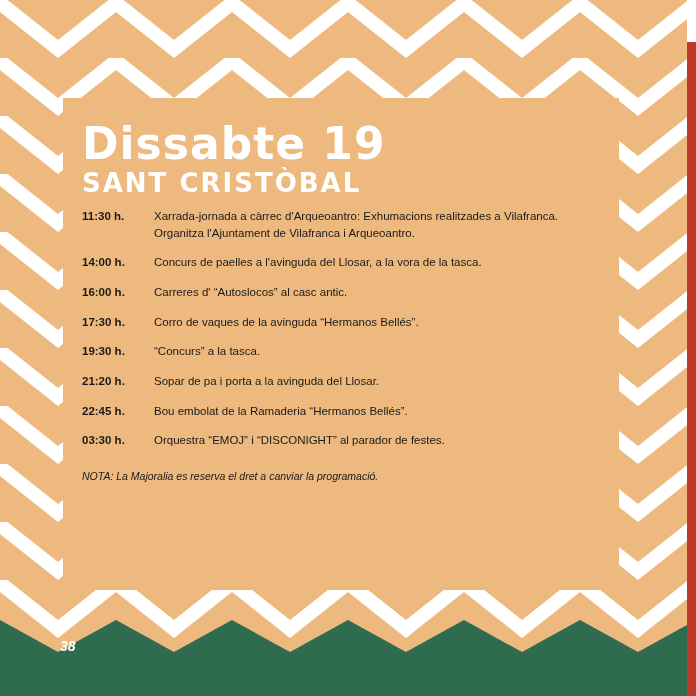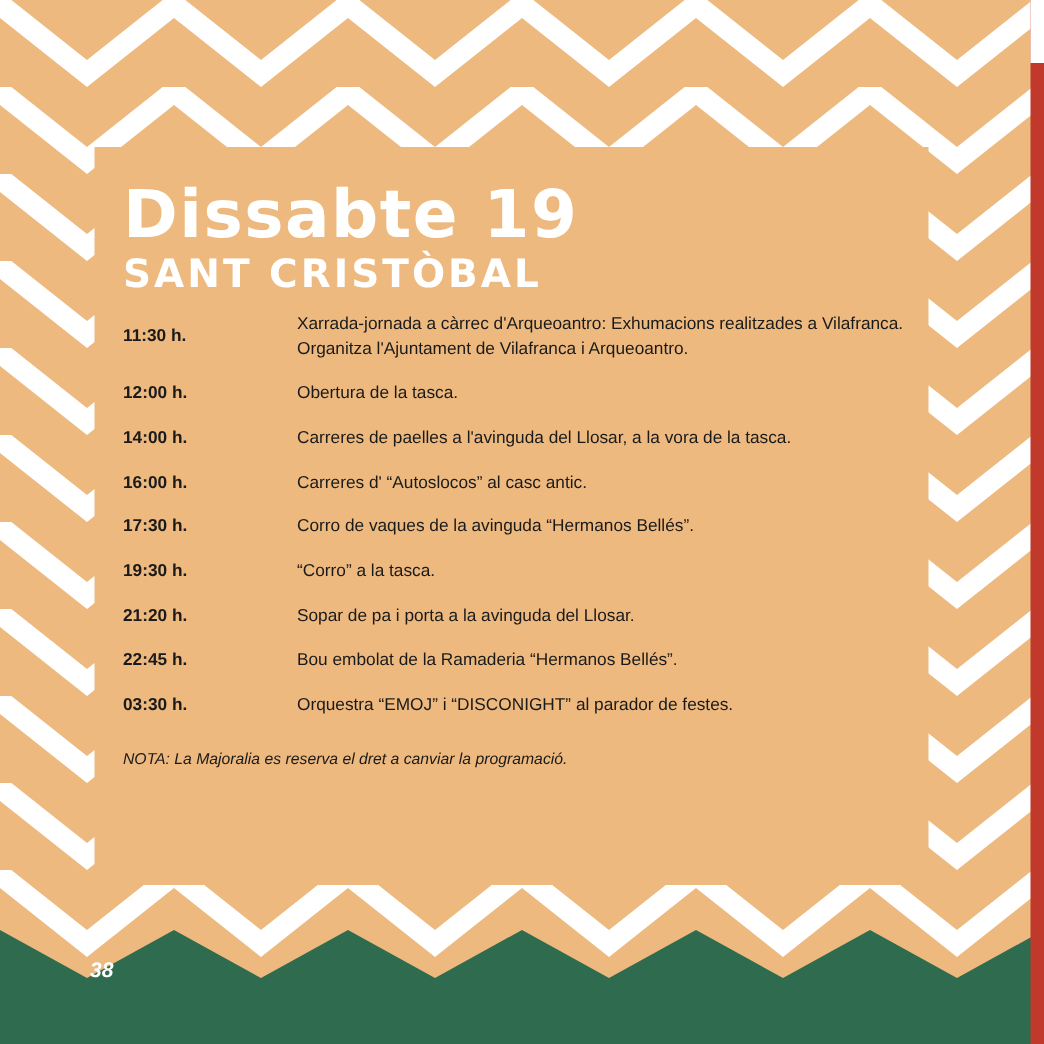--- a/index.html
+++ b/index.html
@@ -95,23 +95,22 @@
 
   
   .schedule {
     position: absolute;
     left: 82px;
     top: 208px;
     width: 524px;
   }
   .sched-row {
     display: flex;
-    align-items: center;
+    align-items: flex-start;
     margin-bottom: 13px;
-    gap: 44px;
   }
   .sched-time {
     flex: 0 0 72px;
     font-family: "Liberation Sans", sans-serif;
     font-weight: bold;
     font-size: 11.5px;
     color: #1a1a1a;
     line-height: 1.45;
     white-space: nowrap;
   }
@@ -172,43 +171,39 @@
     <div class="title-sub">SANT CRISTÒBAL</div>
   </div>
 
   <div class="schedule">
 
     <div class="sched-row">
       <div class="sched-time">11:30 h.</div>
       <div class="sched-desc">Xarrada-jornada a càrrec d'Arqueoantro: Exhumacions realitzades a Vilafranca. Organitza l'Ajuntament de Vilafranca i Arqueoantro.</div>
     </div>
 
-    <div class="sched-row">
-      <div class="sched-time">12:00 h.</div>
-      <div class="sched-desc">Obertura de la tasca.</div>
-    </div>
 
     <div class="sched-row">
       <div class="sched-time">14:00 h.</div>
-      <div class="sched-desc">Carreres de paelles a l'avinguda del Llosar, a la vora de la tasca.</div>
+      <div class="sched-desc">Concurs de paelles a l'avinguda del Llosar, a la vora de la tasca.</div>
     </div>
 
     <div class="sched-row">
       <div class="sched-time">16:00 h.</div>
       <div class="sched-desc">Carreres d' “Autoslocos” al casc antic.</div>
     </div>
 
     <div class="sched-row">
       <div class="sched-time">17:30 h.</div>
       <div class="sched-desc">Corro de vaques de la avinguda “Hermanos Bellés”.</div>
     </div>
 
     <div class="sched-row">
       <div class="sched-time">19:30 h.</div>
-      <div class="sched-desc">“Corro” a la tasca.</div>
+      <div class="sched-desc">“Concurs” a la tasca.</div>
     </div>
 
     <div class="sched-row">
       <div class="sched-time">21:20 h.</div>
       <div class="sched-desc">Sopar de pa i porta a la avinguda del Llosar.</div>
     </div>
 
     <div class="sched-row">
       <div class="sched-time">22:45 h.</div>
       <div class="sched-desc">Bou embolat de la Ramaderia “Hermanos Bellés”.</div>

